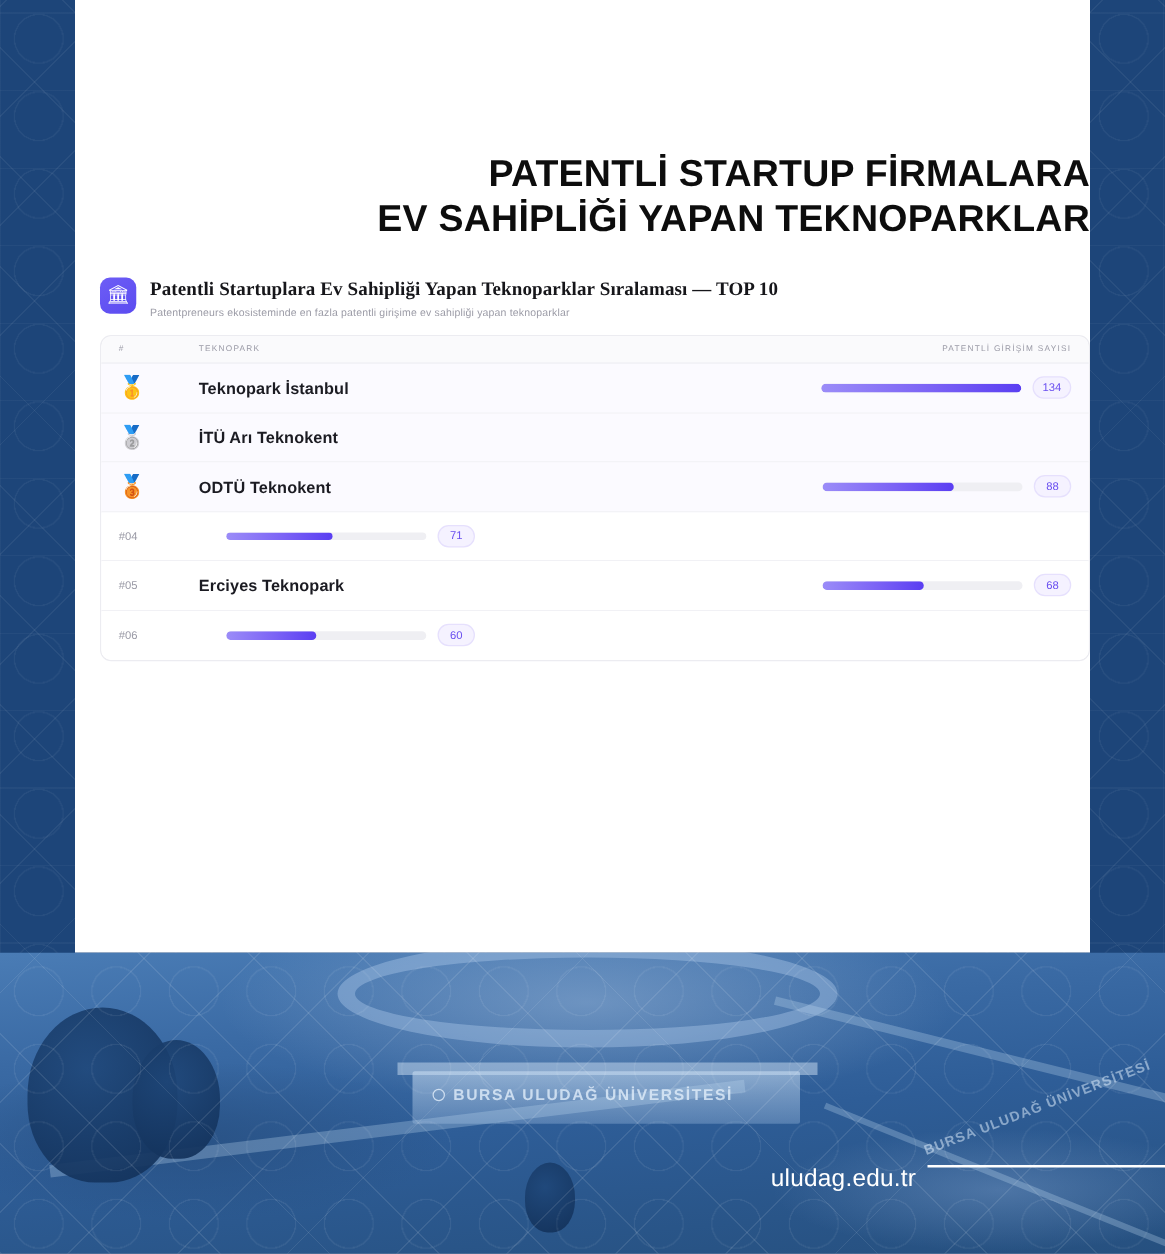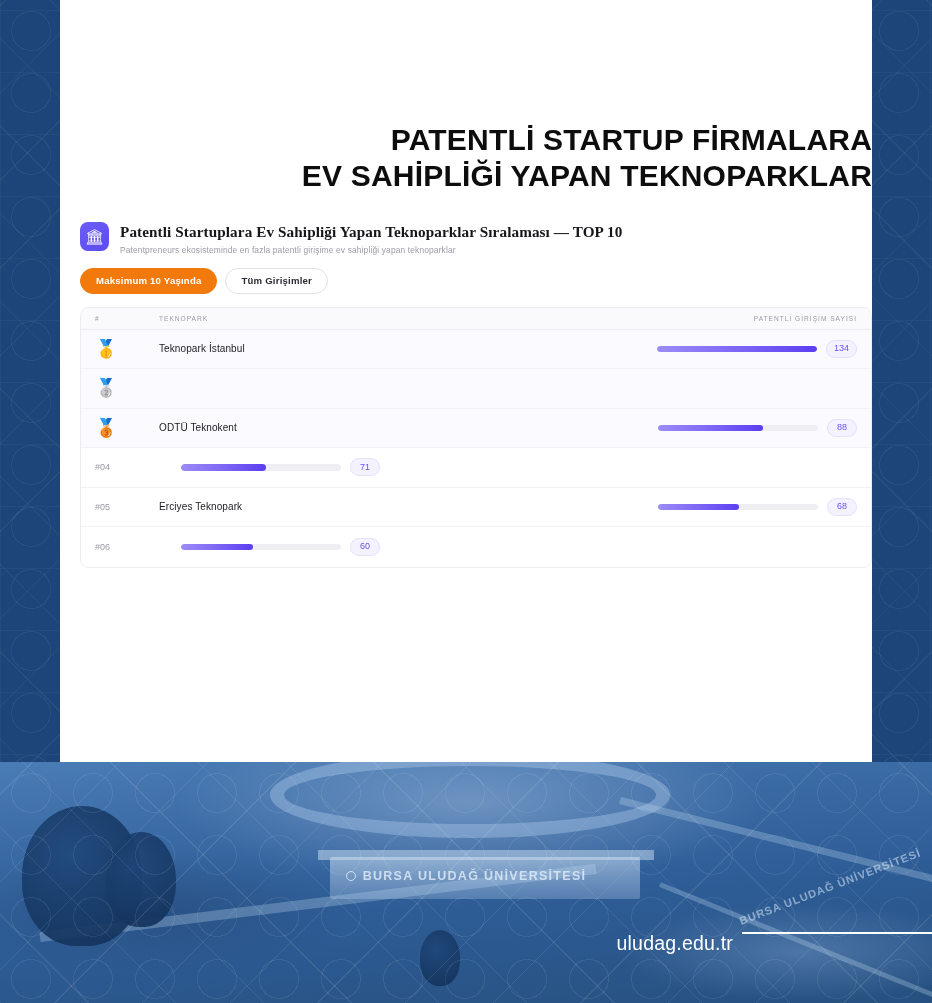--- a/index.html
+++ b/index.html
@@ -281,22 +281,22 @@
     width: 78px;
     padding-left: 14px;
     font-size: 9px;
     color: #9a9aa6;
     font-weight: 500;
   }
   .cell-rank .medal { font-size: 18px; line-height: 1; }
 
   .cell-name {
     flex: 1;
-    font-size: 10px;
-    font-weight: 400;
+    font-size: 13px;
+    font-weight: 700;
     color: #1b1b22;
     letter-spacing: .1px;
   }
 
   .cell-value {
     width: 235px;
     display: flex;
     align-items: center;
     justify-content: flex-end;
     gap: 9px;
@@ -368,44 +368,41 @@
     <div id="report-card">
 
       <div class="card-head">
         <div class="card-icon">🏛</div>
         <div class="card-titles">
           <div class="card-title">Patentli Startuplara Ev Sahipliği Yapan Teknoparklar Sıralaması — TOP 10</div>
           <div class="card-sub">Patentpreneurs ekosisteminde en fazla patentli girişime ev sahipliği yapan teknoparklar</div>
         </div>
       </div>
 
-      <div class="filter-row">
-        <div class="chip active">Maksimum 10 Yaşında</div>
-        <div class="chip inactive">Tüm Girişimler</div>
-      </div>
 
       <div id="rank-table">
         <div class="thead">
           <div class="th-rank">#</div>
           <div class="th-name">TEKNOPARK</div>
           <div class="th-value">PATENTLİ GİRİŞİM SAYISI</div>
         </div>
         <div id="tbody">
             <div class="trow top3">
               <div class="cell-rank"><span class="medal">🥇</span></div>
               <div class="cell-name">Teknopark İstanbul</div>
               <div class="cell-value">
                 <div class="bar-track">
                   <div class="bar-fill" style="width: 100%;"></div>
                 </div>
                 <div class="value-badge">134</div>
               </div>
             </div>
             <div class="trow top3">
               <div class="cell-rank"><span class="medal">🥈</span></div>
+              <div class="cell-name">İTÜ Arı Teknokent</div>
             </div>
             <div class="trow top3">
               <div class="cell-rank"><span class="medal">🥉</span></div>
               <div class="cell-name">ODTÜ Teknokent</div>
               <div class="cell-value">
                 <div class="bar-track">
                   <div class="bar-fill" style="width: 65.6716%;"></div>
                 </div>
                 <div class="value-badge">88</div>
               </div>

